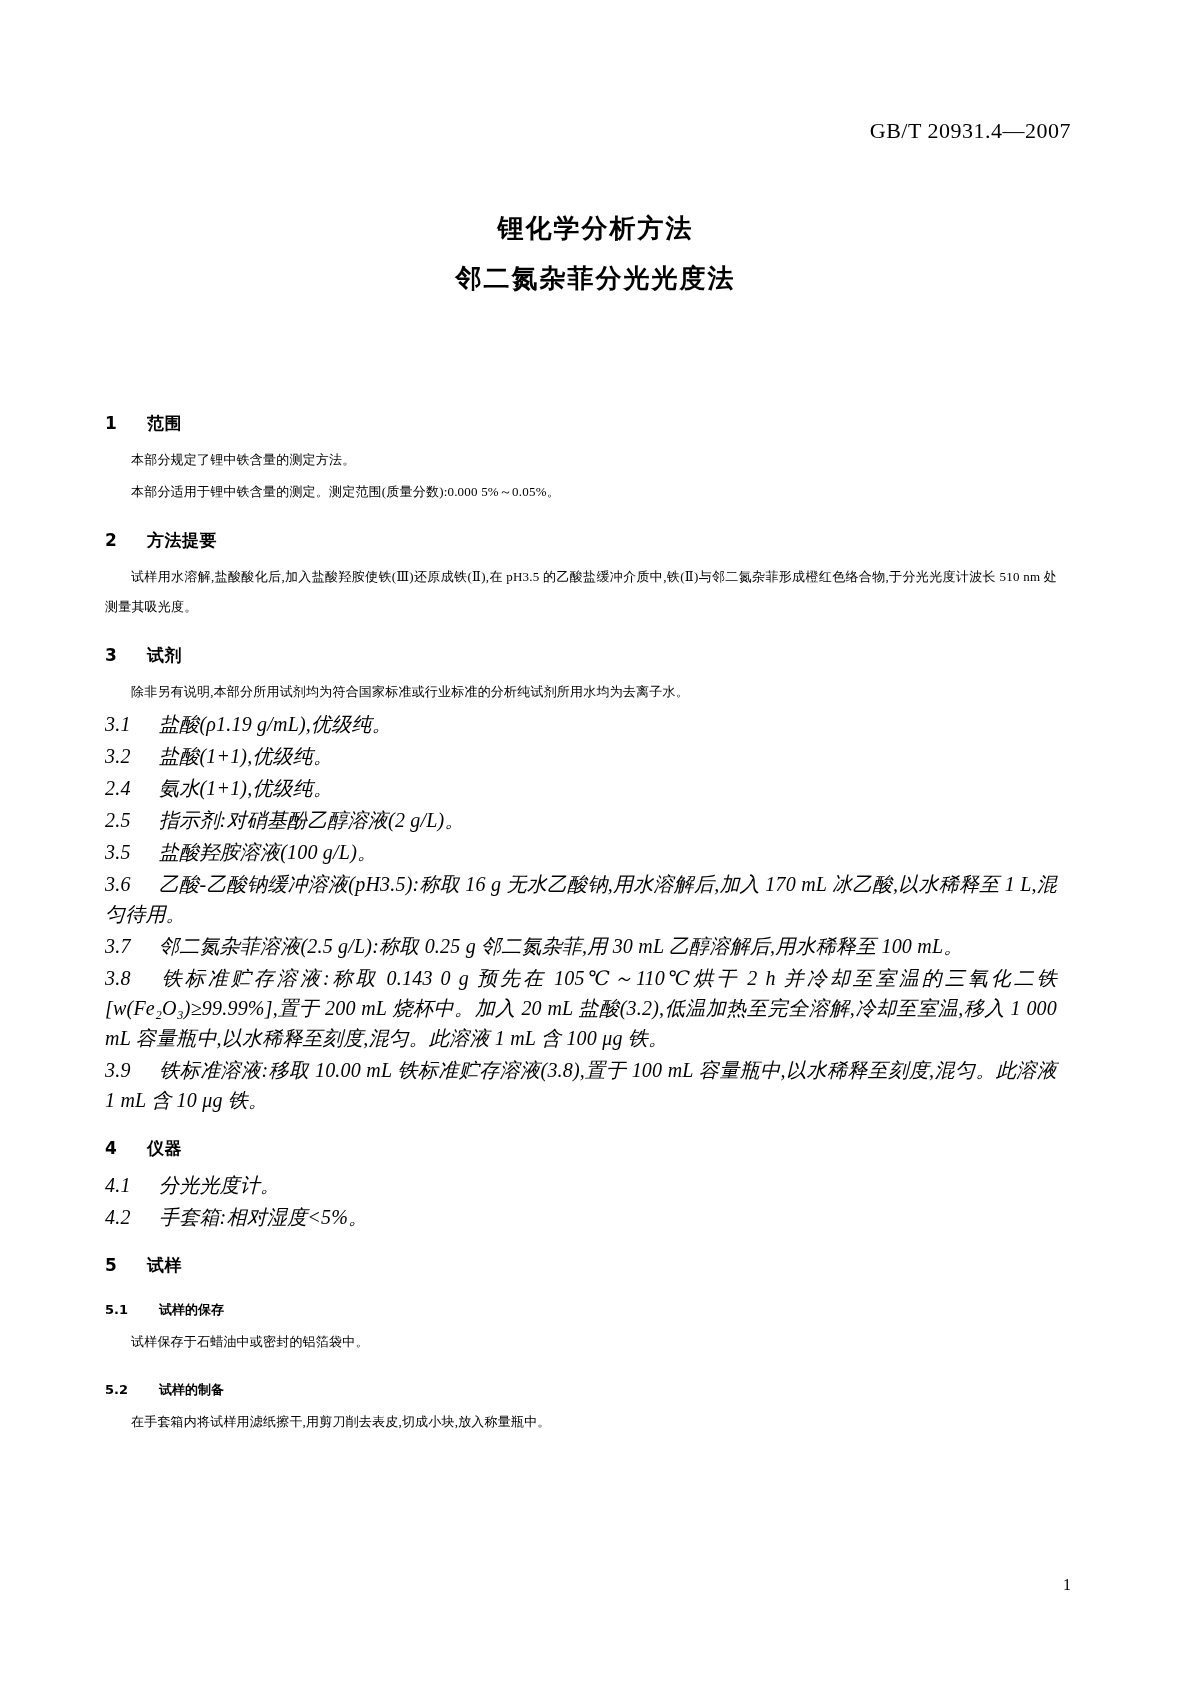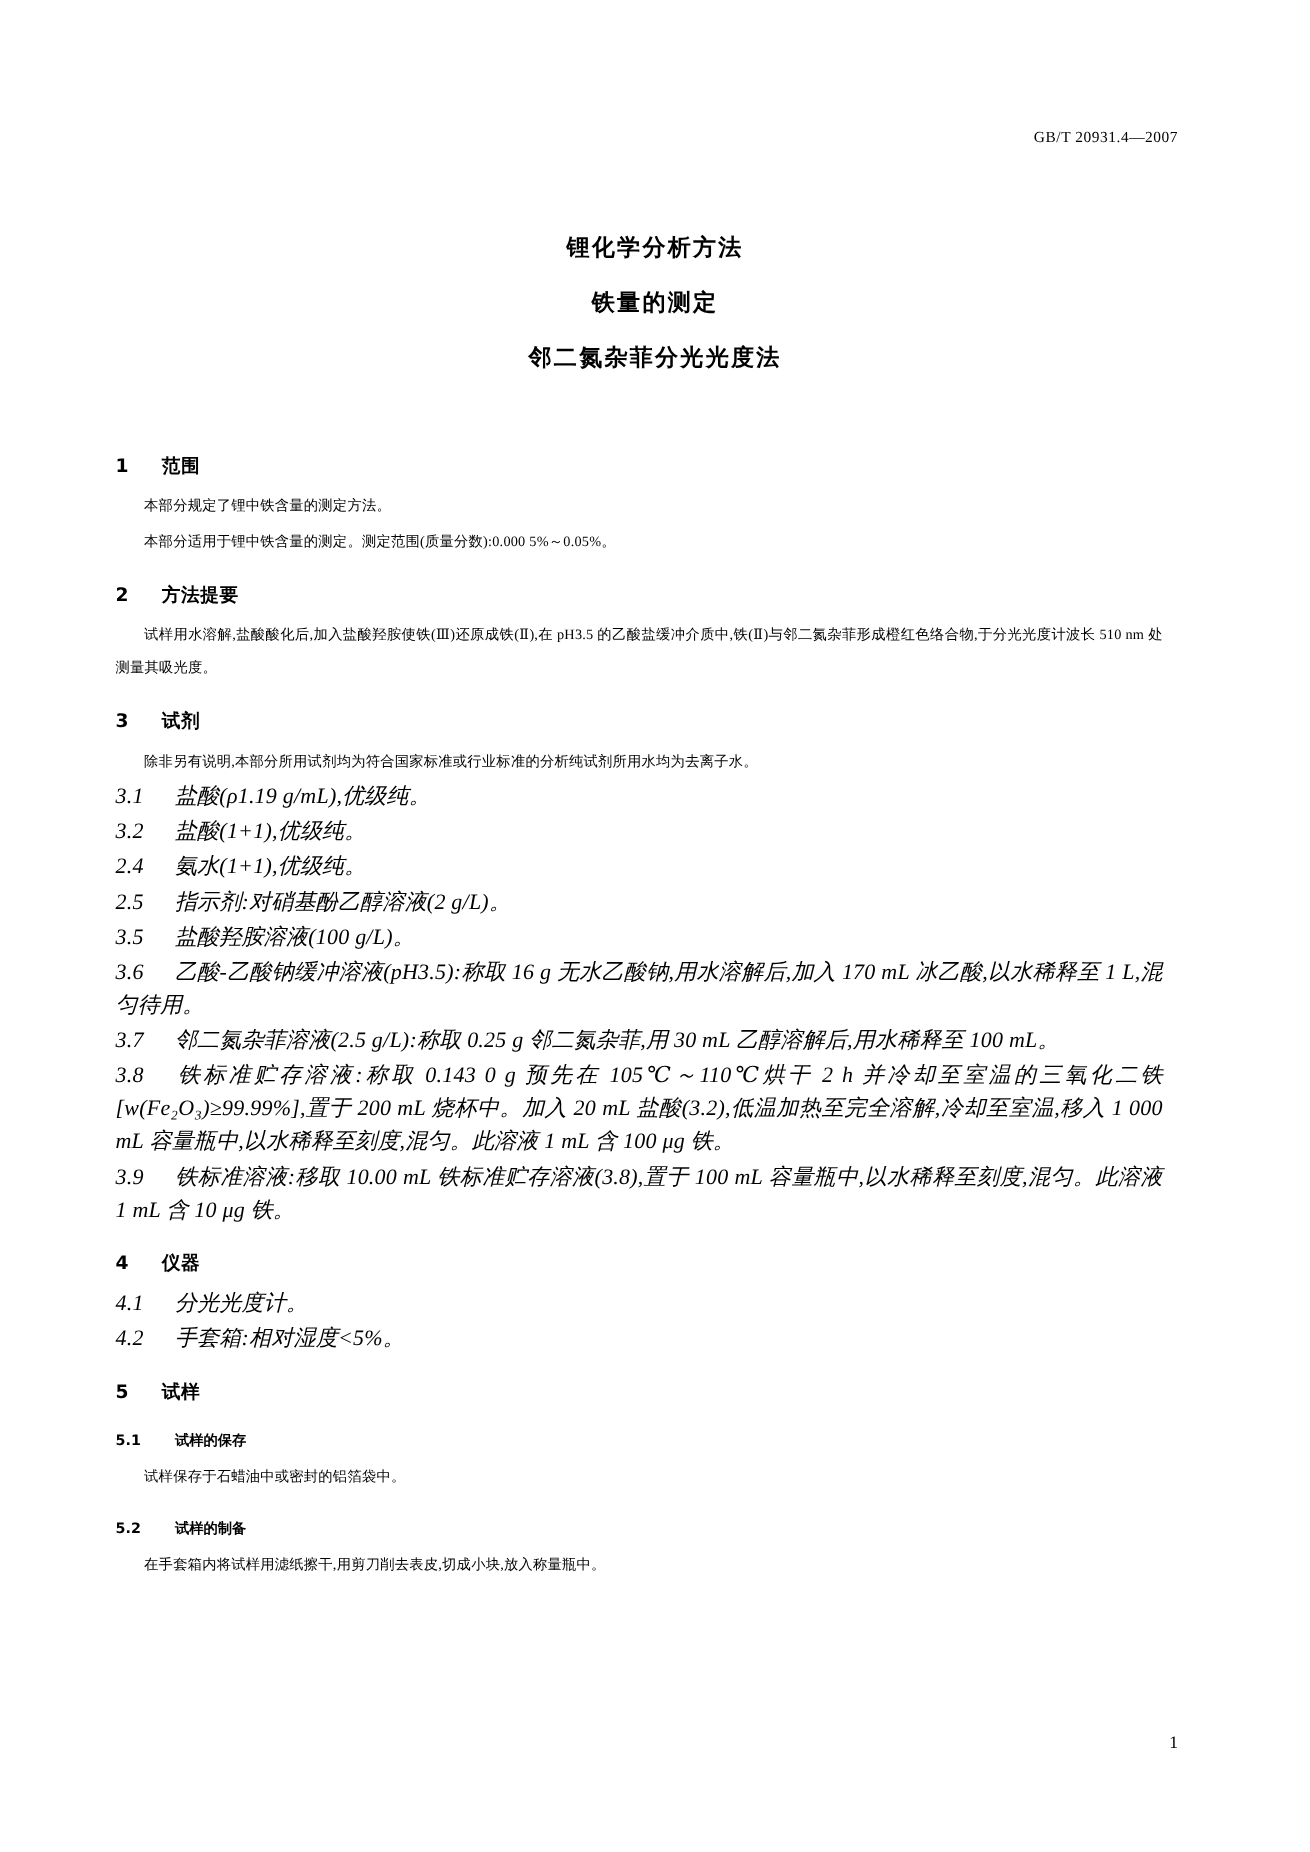--- a/index.html
+++ b/index.html
@@ -18,35 +18,35 @@
   .page {
     position: absolute;
     left: 0; top: 0;
     width: 1191px;
     height: 1684px;
   }
   .header-code {
     position: absolute;
     top: 118px;
     right: 120px;
-    font-size: 14px;
+    font-size: 22px;
     letter-spacing: 0.5px;
     font-family: "Liberation Serif", serif;
   }
   .titles {
     position: absolute;
     top: 205px;
     left: 0;
     width: 1191px;
     text-align: center;
   }
   .title-line {
-    font-family: Liberation Mono, monospace;
+    font-family: Liberation Sans, sans-serif;
     font-weight: bold;
-    font-size: 21px;
+    font-size: 26px;
     letter-spacing: 2px;
     line-height: 46px;
     margin-bottom: 4px;
   }
   .content {
     position: absolute;
     top: 390px;
     left: 105px;
     width: 952px;
   }
@@ -106,21 +106,20 @@
 </style>
 </head>
 <body>
 
 <div class="page">
 
   <div class="header-code">GB/T 20931.4—2007</div>
 
   <div class="titles">
     <div class="title-line">锂化学分析方法</div>
-    <div class="title-line">铁量的测定</div>
     <div class="title-line">邻二氮杂菲分光光度法</div>
   </div>
 
   <div class="content">
 
     <div class="sec-head">
       <span class="num">1</span><span>范围</span>
     </div>
     <p class="para">本部分规定了锂中铁含量的测定方法。</p>
     <p class="para">本部分适用于锂中铁含量的测定。测定范围(质量分数):0.000 5%～0.05%。</p>

